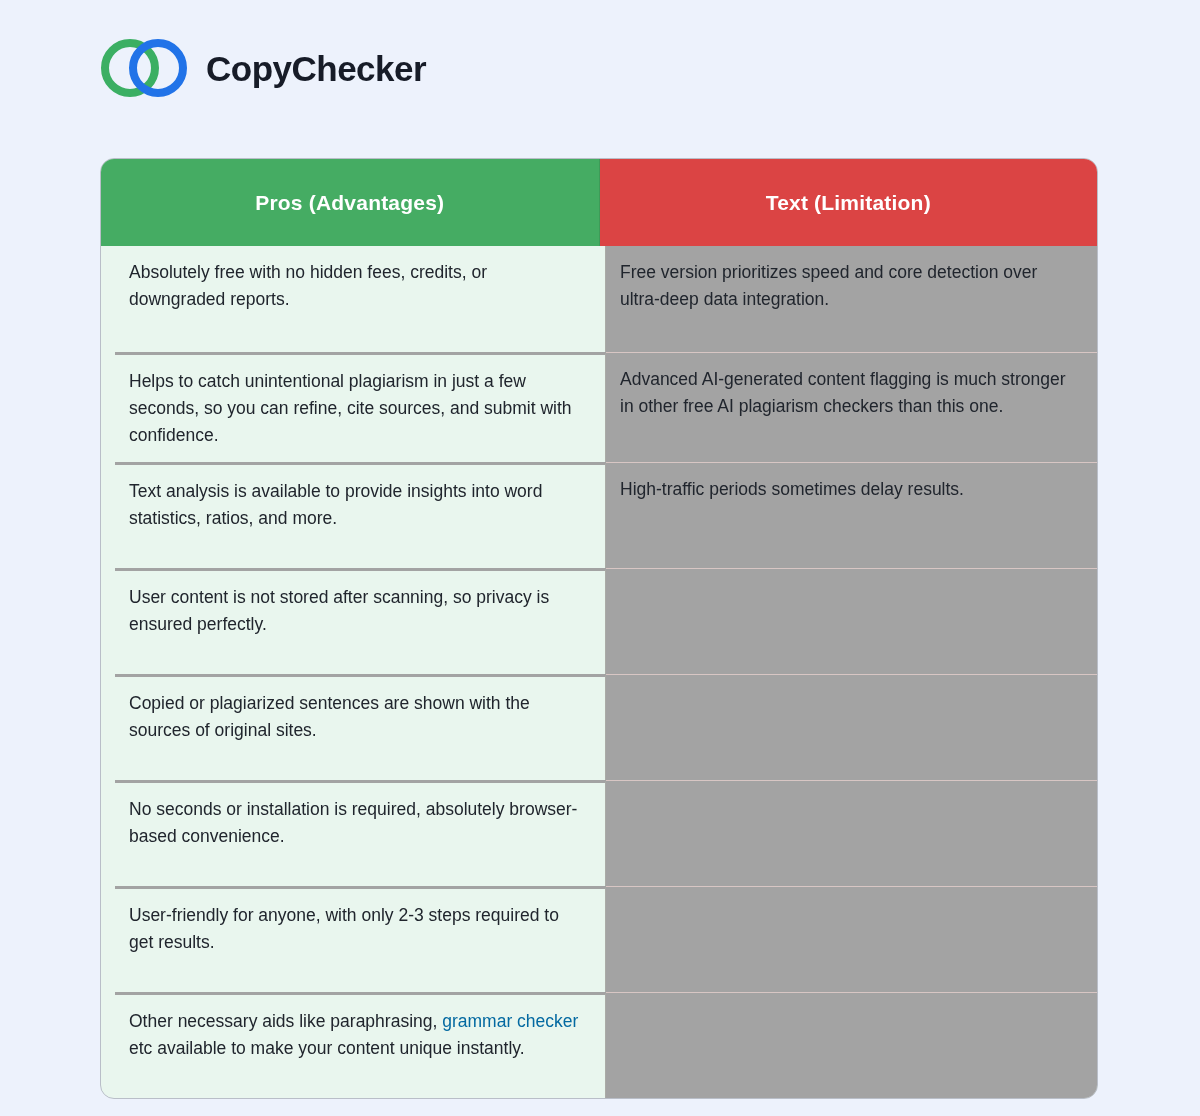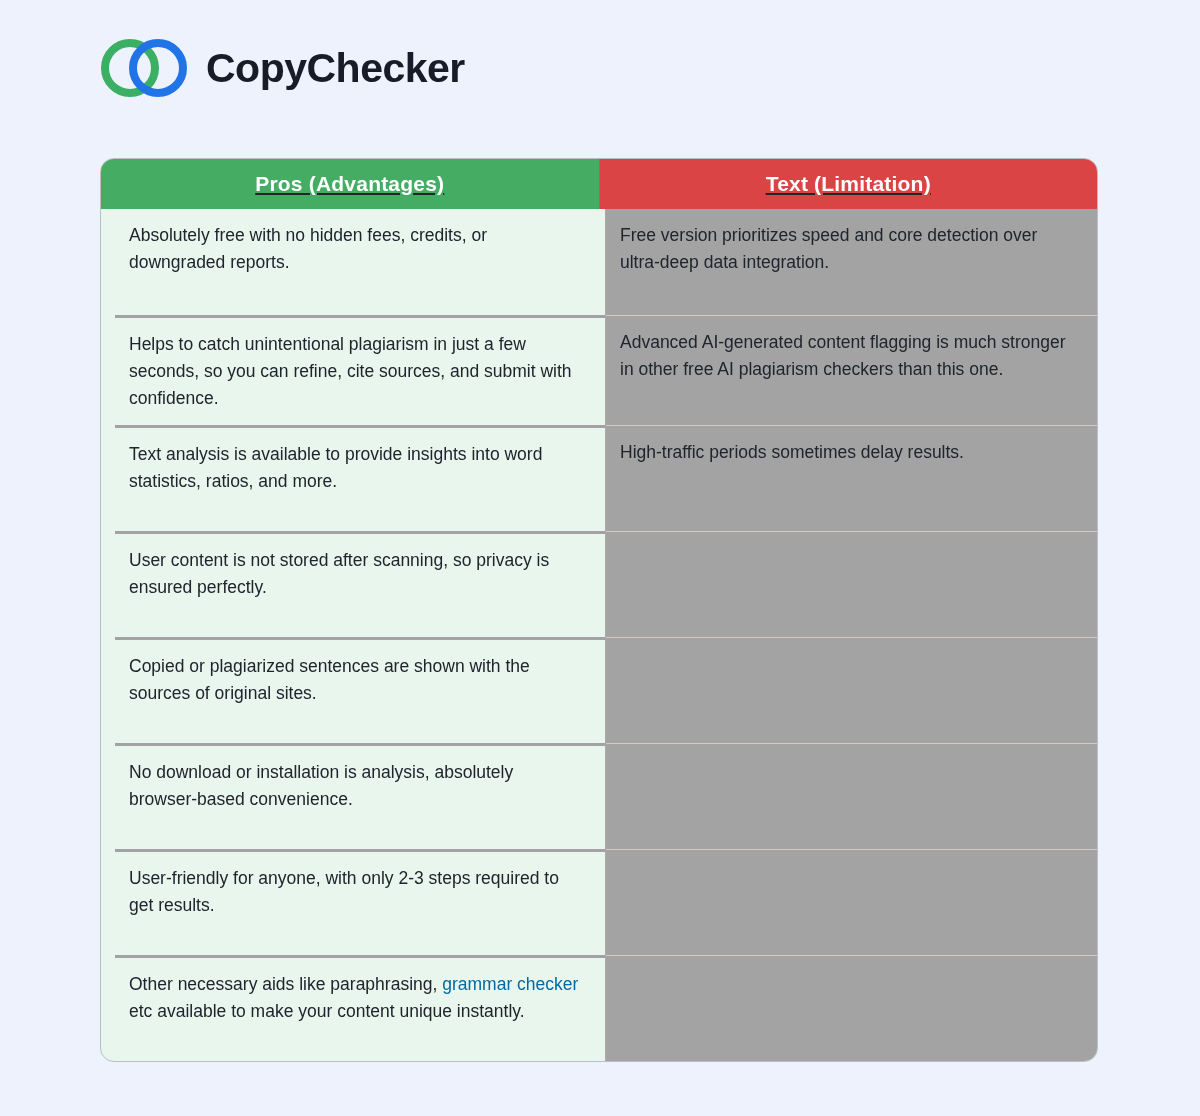--- a/index.html
+++ b/index.html
@@ -24,43 +24,42 @@
     display: flex;
     align-items: center;
     gap: 18px;
   }
   .logo-mark {
     width: 88px;
     height: 60px;
     display: block;
   }
   .brand-title {
-    font-size: 41px;
+    font-size: 35px;
     font-weight: 700;
     color: #171C28;
     letter-spacing: -0.5px;
     line-height: 1;
   }
 
   
   .compare-table {
     position: absolute;
     left: 100px;
     top: 158px;
     width: 998px;
     border-radius: 14px;
     overflow: hidden;
     border: 1px solid #b9bec8;
     box-sizing: border-box;
     background: #E9F6EE;
   }
   .thead {
     display: flex;
-    height: 50px;
-    text-decoration: underline;
+    height: 87px;
   }
   .th {
     flex: 1 1 50%;
     display: flex;
     align-items: center;
     justify-content: center;
     color: #ffffff;
     font-size: 21px;
     font-weight: 700;
     letter-spacing: 0.2px;
@@ -136,21 +135,21 @@
     <div class="cell cell-pro">User content is not stored after scanning, so privacy is ensured perfectly.</div>
     <div class="cell cell-con"></div>
   </div>
 
   <div class="row">
     <div class="cell cell-pro">Copied or plagiarized sentences are shown with the sources of original sites.</div>
     <div class="cell cell-con"></div>
   </div>
 
   <div class="row">
-    <div class="cell cell-pro">No download or installation is analysis, absolutely browser-based convenience.</div>
+    <div class="cell cell-pro">No seconds or installation is required, absolutely browser-based convenience.</div>
     <div class="cell cell-con"></div>
   </div>
 
   <div class="row">
     <div class="cell cell-pro">User-friendly for anyone, with only 2-3 steps required to get results.</div>
     <div class="cell cell-con"></div>
   </div>
 
   <div class="row">
     <div class="cell cell-pro"><span>Other necessary aids like paraphrasing, </span><span class="inline-link">grammar checker</span><span> etc available to make your content unique instantly.</span></div>

